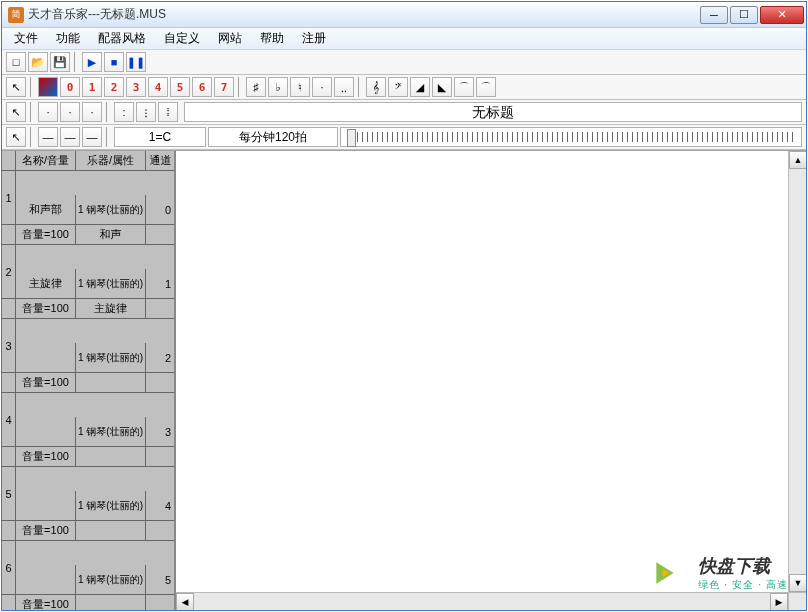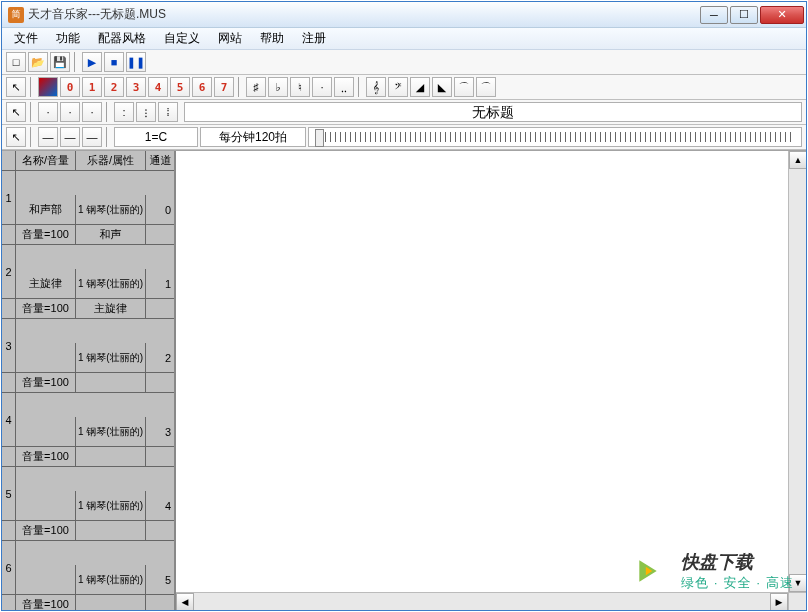--- a/index.html
+++ b/index.html
@@ -48,24 +48,24 @@
 .canvas { flex: 1; background: #fff; }
 
 
 .vscroll { position: absolute; right: 0; top: 0; bottom: 18px; width: 18px; background: #e8e8e8; border-left: 1px solid #bbb; display: flex; flex-direction: column; }
 .hscroll { position: absolute; left: 174px; right: 18px; bottom: 0; height: 18px; background: #e8e8e8; border-top: 1px solid #bbb; display: flex; }
 .sbtn { width: 18px; height: 18px; background: linear-gradient(to bottom,#fff,#ddd); border: 1px solid #aaa; display: flex; align-items: center; justify-content: center; font-size: 9px; }
 .strack { flex: 1; background: #e8e8e8; }
 .corner { position: absolute; right: 0; bottom: 0; width: 18px; height: 18px; background: #e8e8e8; border-left: 1px solid #bbb; border-top: 1px solid #bbb; }
 
 
-.watermark { position: absolute; right: 14px; bottom: 20px; display: flex; align-items: center; gap: 20px; pointer-events: none; }
+.watermark { position: absolute; right: 20px; bottom: 20px; display: flex; align-items: center; gap: 20px; pointer-events: none; }
 .wmlogo { width: 26px; height: 26px; }
 .wmtext { font-size: 18px; font-weight: bold; color: #333; font-style: italic; }
-.wmsub { font-size: 13px; color: #2a8; letter-spacing: 1px; }
+.wmsub { font-size: 10px; color: #2a8; letter-spacing: 1px; }
 
 
 .ico-new { color:#000; } .ico-open{ color:#c90;} .ico-save{color:#036;}
 .ico-play{ color:#0040c0;} .ico-stop{color:#0040c0;} .ico-pause{color:#0040c0;}
 .ico-cursor{ font-family: sans-serif; }
 </style>
 </head>
 <body>
 
 <div class="window">
@@ -140,22 +140,22 @@
     <div class="docTitleBar">无标题</div>
   </div>
 
   <div class="toolbar">
     <div class="tbtn ico-cursor">↖</div>
     <div class="sep"></div>
     <div class="tbtn">—</div>
     <div class="tbtn">—</div>
     <div class="tbtn">—</div>
     <div class="sep"></div>
-    <div class="infocell" style="width:84px">1=C</div>
-    <div class="infocell" style="width:106px">每分钟120拍</div>
+    <div class="infocell" style="width:92px">1=C</div>
+    <div class="infocell" style="width:130px">每分钟120拍</div>
     <div class="slidercell">
         <div class="ticks"></div>
       </div>
   </div>
 
   <div class="mainarea">
     <div class="tracks">
       <div class="trackhead">
         <div class="th"></div>
         <div class="th">名称/音量</div>

